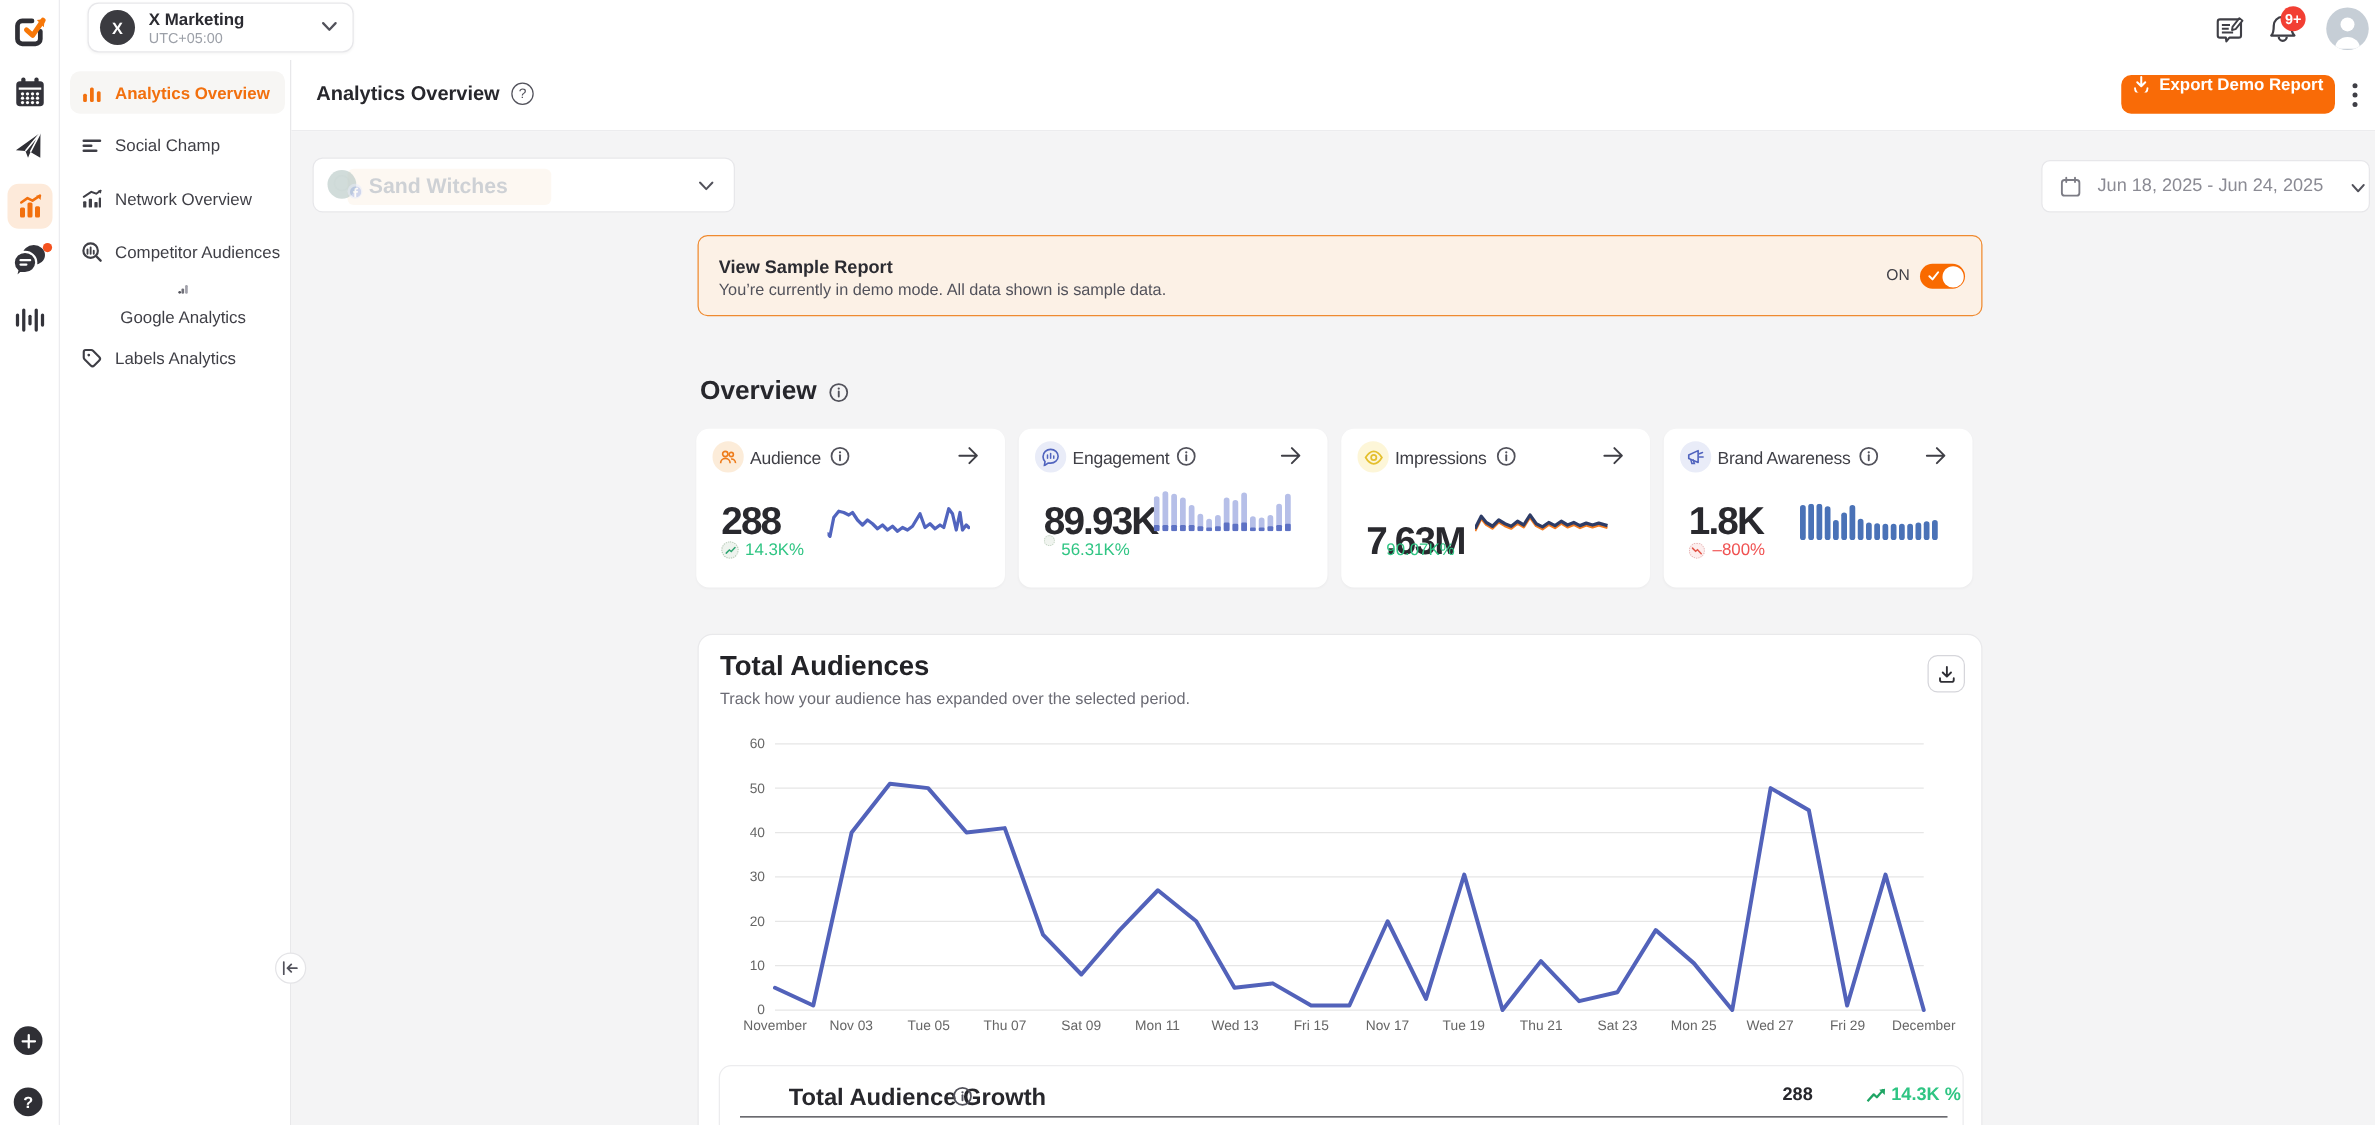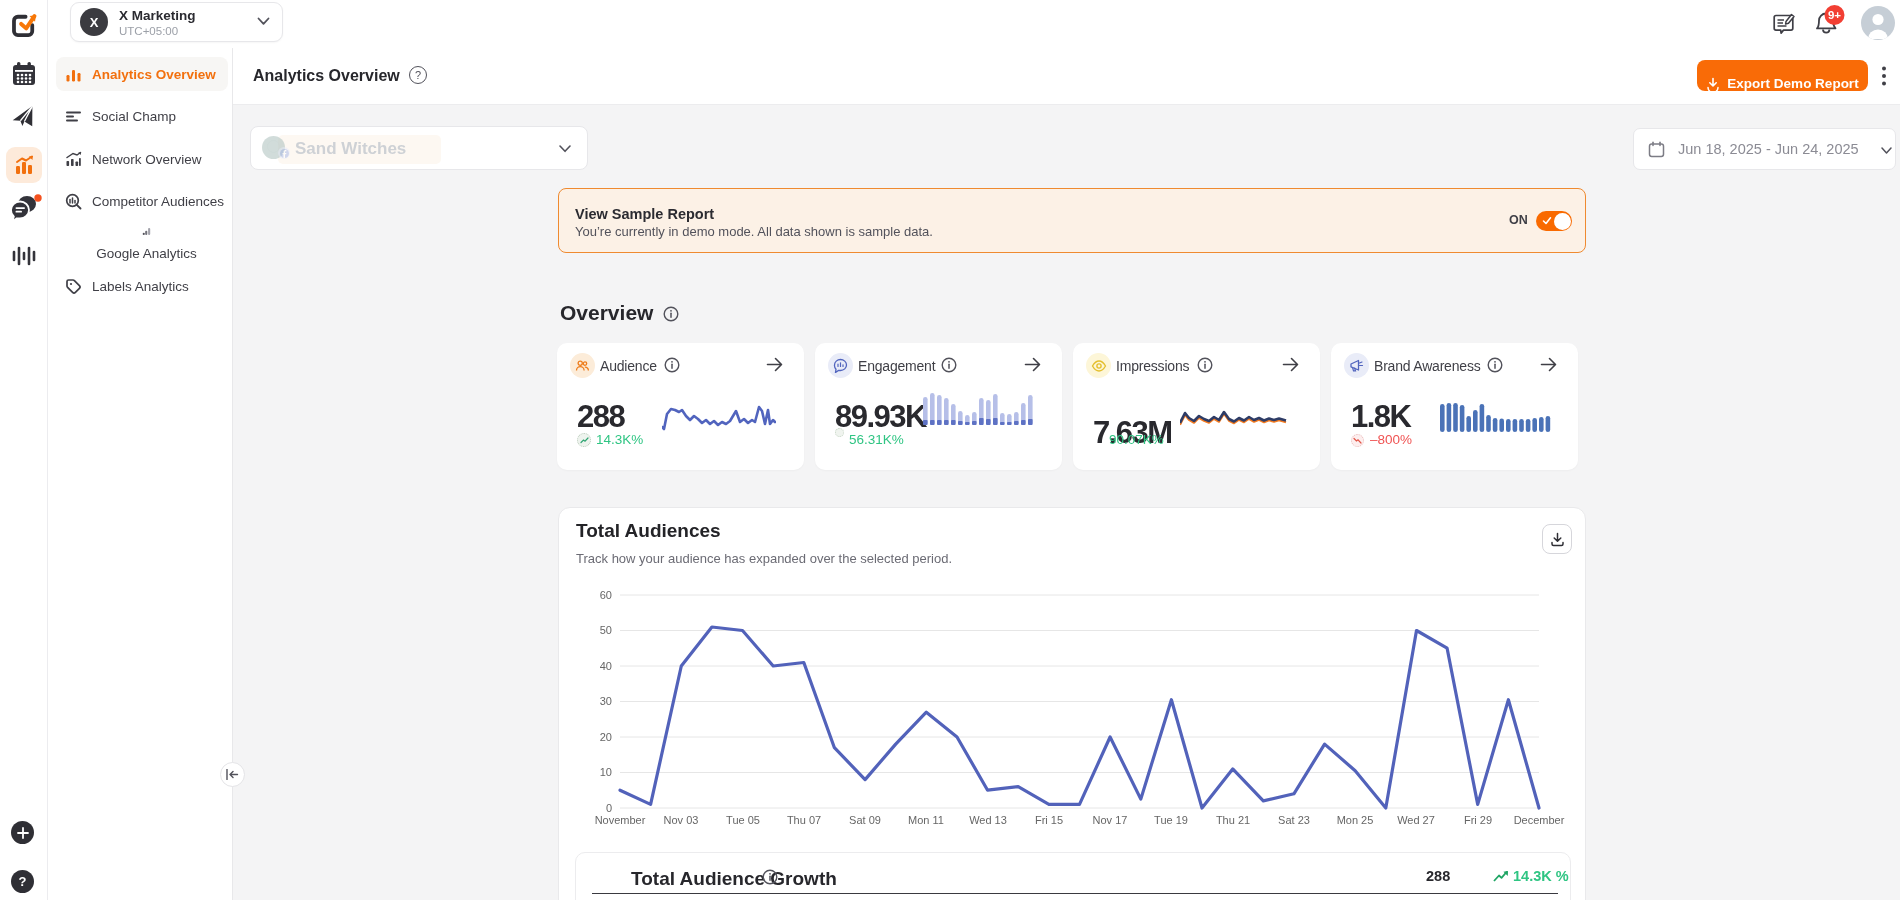--- a/index.html
+++ b/index.html
@@ -10,21 +10,21 @@
 #rail { left:0; top:0; width:48px; height:900px; background:#fff; border-right:1px solid #ececef; z-index:5; }
 
 #sidebar { left:48px; top:48px; width:185px; height:852px; background:#fff; border-right:1px solid #e8e8ea; z-index:4; }
 .menuitem { position:absolute; left:8px; width:172px; height:34px; border-radius:8px; display:flex; align-items:center; gap:10px; padding-left:9px; font-size:13.5px; color:#3f3f46; }
 .menuitem.active { background:#f7f6f4; color:#f2700e; font-weight:bold; }
 
 #tophead { left:48px; top:0; width:1852px; height:48px; background:#fff; z-index:6; }
 #wsbox { left:22px; top:2px; width:213px; height:40px; background:#fff; border:1px solid #e7e7ea; border-radius:9px; box-shadow:0 1px 2px rgba(0,0,0,0.04); }
 
 #ctopbar { left:233px; top:48px; width:1667px; height:57px; background:#fff; border-bottom:1px solid #ececee; z-index:3; }
-#exportbtn { left:1697px; top:60px; width:171px; height:31px; z-index:7; background:#f96b07; border-radius:8px; color:#fff; font-size:13.5px; font-weight:bold; display:flex; align-items:flex-end; justify-content:center; gap:7px; }
+#exportbtn { left:1697px; top:60px; width:171px; height:31px; z-index:7; background:#f96b07; border-radius:8px; color:#fff; font-size:13.5px; font-weight:bold; display:flex; align-items:flex-start; justify-content:center; gap:7px; }
 
 #content { left:233px; top:105px; width:1667px; height:795px; background:#f4f4f5; z-index:0; }
 .whitebox { position:absolute; background:#fff; border:1px solid #e7e7ea; border-radius:8px; }
 #banner { left:558px; top:188px; width:1028px; height:65px; background:#fcf1e6; border:1px solid #ef8a30; border-radius:8px; }
 .card { position:absolute; top:343px; width:247px; height:127px; background:#fff; border-radius:10px; box-shadow:0 1px 2px rgba(0,0,0,0.03); }
 #panel { left:558px; top:507px; width:1028px; height:420px; background:#fff; border:1px solid #e9e9eb; border-radius:12px; }
 .cardtitle { font-size:14px; color:#3f3f46; letter-spacing:-0.2px; }
 .bignum { font-size:31px; font-weight:bold; color:#29292e; letter-spacing:-1.5px; }
 .pct { font-size:13.5px; color:#2fc583; }
 </style>
@@ -255,21 +255,21 @@
       <line x1="12" y1="1.2" x2="12" y2="4.6" stroke="#7c7c85" stroke-width="1.5" stroke-linecap="round"></line>
     </svg>
   <div class="abs" style="left:44px;top:12px;font-size:14.5px;color:#8b8b94;">Jun 18, 2025 - Jun 24, 2025</div>
   <svg class="abs" style="left:247px;top:18px;" width="11" height="8" viewBox="0 0 11 8">
       <path d="M1 1 L5.5 6 L10 1" fill="none" stroke="#52525b" stroke-width="1.5" stroke-linecap="round" stroke-linejoin="round"></path>
     </svg>
 </div>
 <div id="banner" class="abs">
   <div class="abs" style="left:16px;top:17px;font-size:14.5px;font-weight:bold;color:#2b2b31;">View Sample Report</div>
   <div class="abs" style="left:16px;top:35px;font-size:13px;color:#52525b;">You’re currently in demo mode. All data shown is sample data.</div>
-  <div class="abs" style="left:950px;top:24px;font-size:12.5px;font-weight:bold;color:#3f3f46;">ON</div>
+  <div class="abs" style="left:950px;top:24px;font-size:12.5px;font-weight:normal;color:#3f3f46;">ON</div>
   <div class="abs" style="left:977px;top:22px;width:36px;height:20px;background:#f96a00;border-radius:10px;">
     <svg class="abs" style="left:6px;top:5px;" width="10" height="10" viewBox="0 0 10 10">
         <path d="M1.5 5 L4 7.5 L8.5 1.8" stroke="#fff" stroke-width="1.6" fill="none" stroke-linecap="round" stroke-linejoin="round"></path>
       </svg>
     <div class="abs" style="left:17.5px;top:1.5px;width:17px;height:17px;background:#fff;border-radius:50%;"></div>
   </div>
 </div>
 <div class="abs" style="left:560px;top:301px;font-size:21px;font-weight:bold;color:#27272c;">Overview</div>
 <div class="abs" style="left:663px;top:306px;width:15px;height:15px;">
   <svg width="16" height="16" viewBox="0 0 16 16">
@@ -439,21 +439,21 @@
     </g>
   </svg>
   <div class="abs" style="left:20px;top:91px;width:13px;height:13px;border-radius:50%;background:#fdeeee;border:1px dotted #e8b8b8;display:flex;align-items:center;justify-content:center;">
     <svg width="9" height="9" viewBox="0 0 9 9">
         <path d="M1 2.5 L3.5 5 L5 3.8 L8 7" fill="none" stroke="#e25548" stroke-width="1.2" stroke-linecap="round"></path>
       </svg>
   </div>
   <div class="pct abs" style="left:39px;top:89px;color:#f05252;">–800%</div>
 </div>
 <div id="panel" class="abs">
-  <div class="abs" style="left:17px;top:12px;font-size:19px;font-weight:bold;color:#232327;">Total Audiences</div>
+  <div class="abs" style="left:17px;top:12px;font-size:22px;font-weight:bold;color:#232327;">Total Audiences</div>
   <div class="abs" style="left:17px;top:43px;font-size:13px;color:#6b6b74;">Track how your audience has expanded over the selected period.</div>
   <div class="abs" style="left:983px;top:16px;width:30px;height:30px;border:1px solid #d6d6db;border-radius:8px;display:flex;align-items:center;justify-content:center;">
     <svg width="15" height="15" viewBox="0 0 15 15">
         <path d="M7.5 1.5 V9 M4.2 6 L7.5 9.3 L10.8 6" stroke="#2f2f35" stroke-width="1.5" fill="none" stroke-linecap="round" stroke-linejoin="round"></path>
         <path d="M2 10.5 V12 a1.5 1.5 0 0 0 1.5 1.5 h8 A1.5 1.5 0 0 0 13 12 V10.5" stroke="#2f2f35" stroke-width="1.5" fill="none" stroke-linecap="round"></path>
       </svg>
   </div>
   <svg class="abs" style="left:0;top:0;" width="1028" height="340" viewBox="0 0 1028 340">
     <g stroke="#e6e6e6" stroke-width="1">
       <line x1="61" y1="87" x2="980" y2="87"></line>

